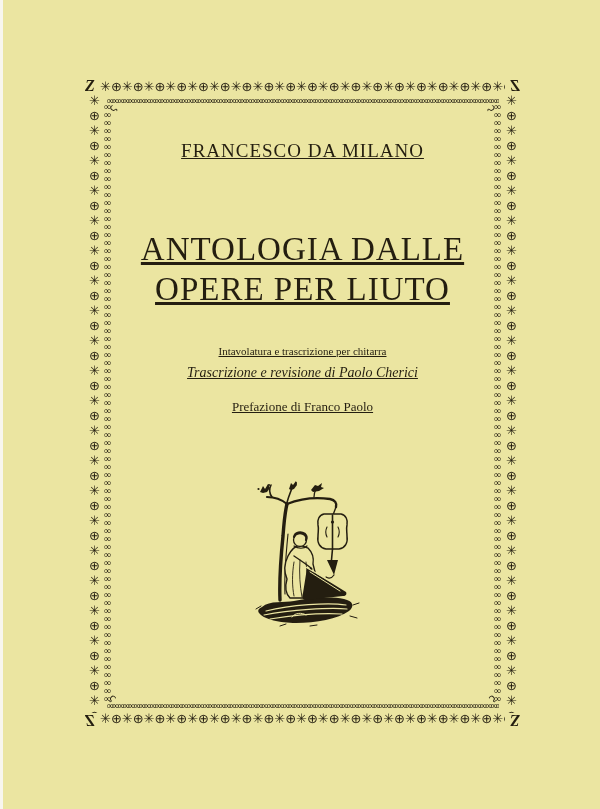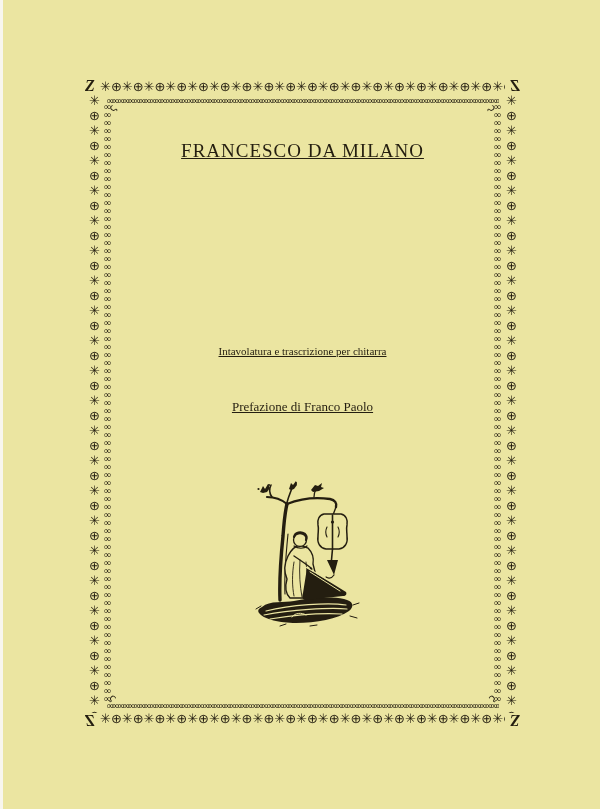--- a/index.html
+++ b/index.html
@@ -101,22 +101,27 @@
     <span class="corner bl">Z</span>
     <span class="corner br">Z</span>
     <span class="curl tl">ς</span>
     <span class="curl tr">ς</span>
     <span class="curl bl">ς</span>
     <span class="curl br">ς</span>
   </div>
 
   <div class="tx author">FRANCESCO DA MILANO</div>
 
+  <div class="tx title">
+    <div>ANTOLOGIA DALLE</div>
+    <div>OPERE PER LIUTO</div>
+  </div>
 
   <div class="tx subtitle">Intavolatura e trascrizione per chitarra</div>
+  <div class="tx credit1">Trascrizione e revisione di Paolo Cherici</div>
   <div class="tx credit2">Prefazione di Franco Paolo</div>
 
   <div class="mark">
     <svg viewBox="0 0 112 156" aria-hidden="true">
 
       <path class="ink-s" stroke-width="3.4" d="M30 124 C29 102 31 80 33 60 C34 46 35 36 37 28"></path>
       <path class="ink-s" stroke-width="1.1" d="M35 118 C34 100 36 78 38 58"></path>
       <path class="ink-s" stroke-width="2.2" d="M37 28 C31 23 25 21 17 21"></path>
       <path class="ink-s" stroke-width="1.6" d="M22 21 C19 17 19 13 21 9"></path>
       <path class="ink-s" stroke-width="1.6" d="M36 30 C38 22 40 17 42 12"></path>

